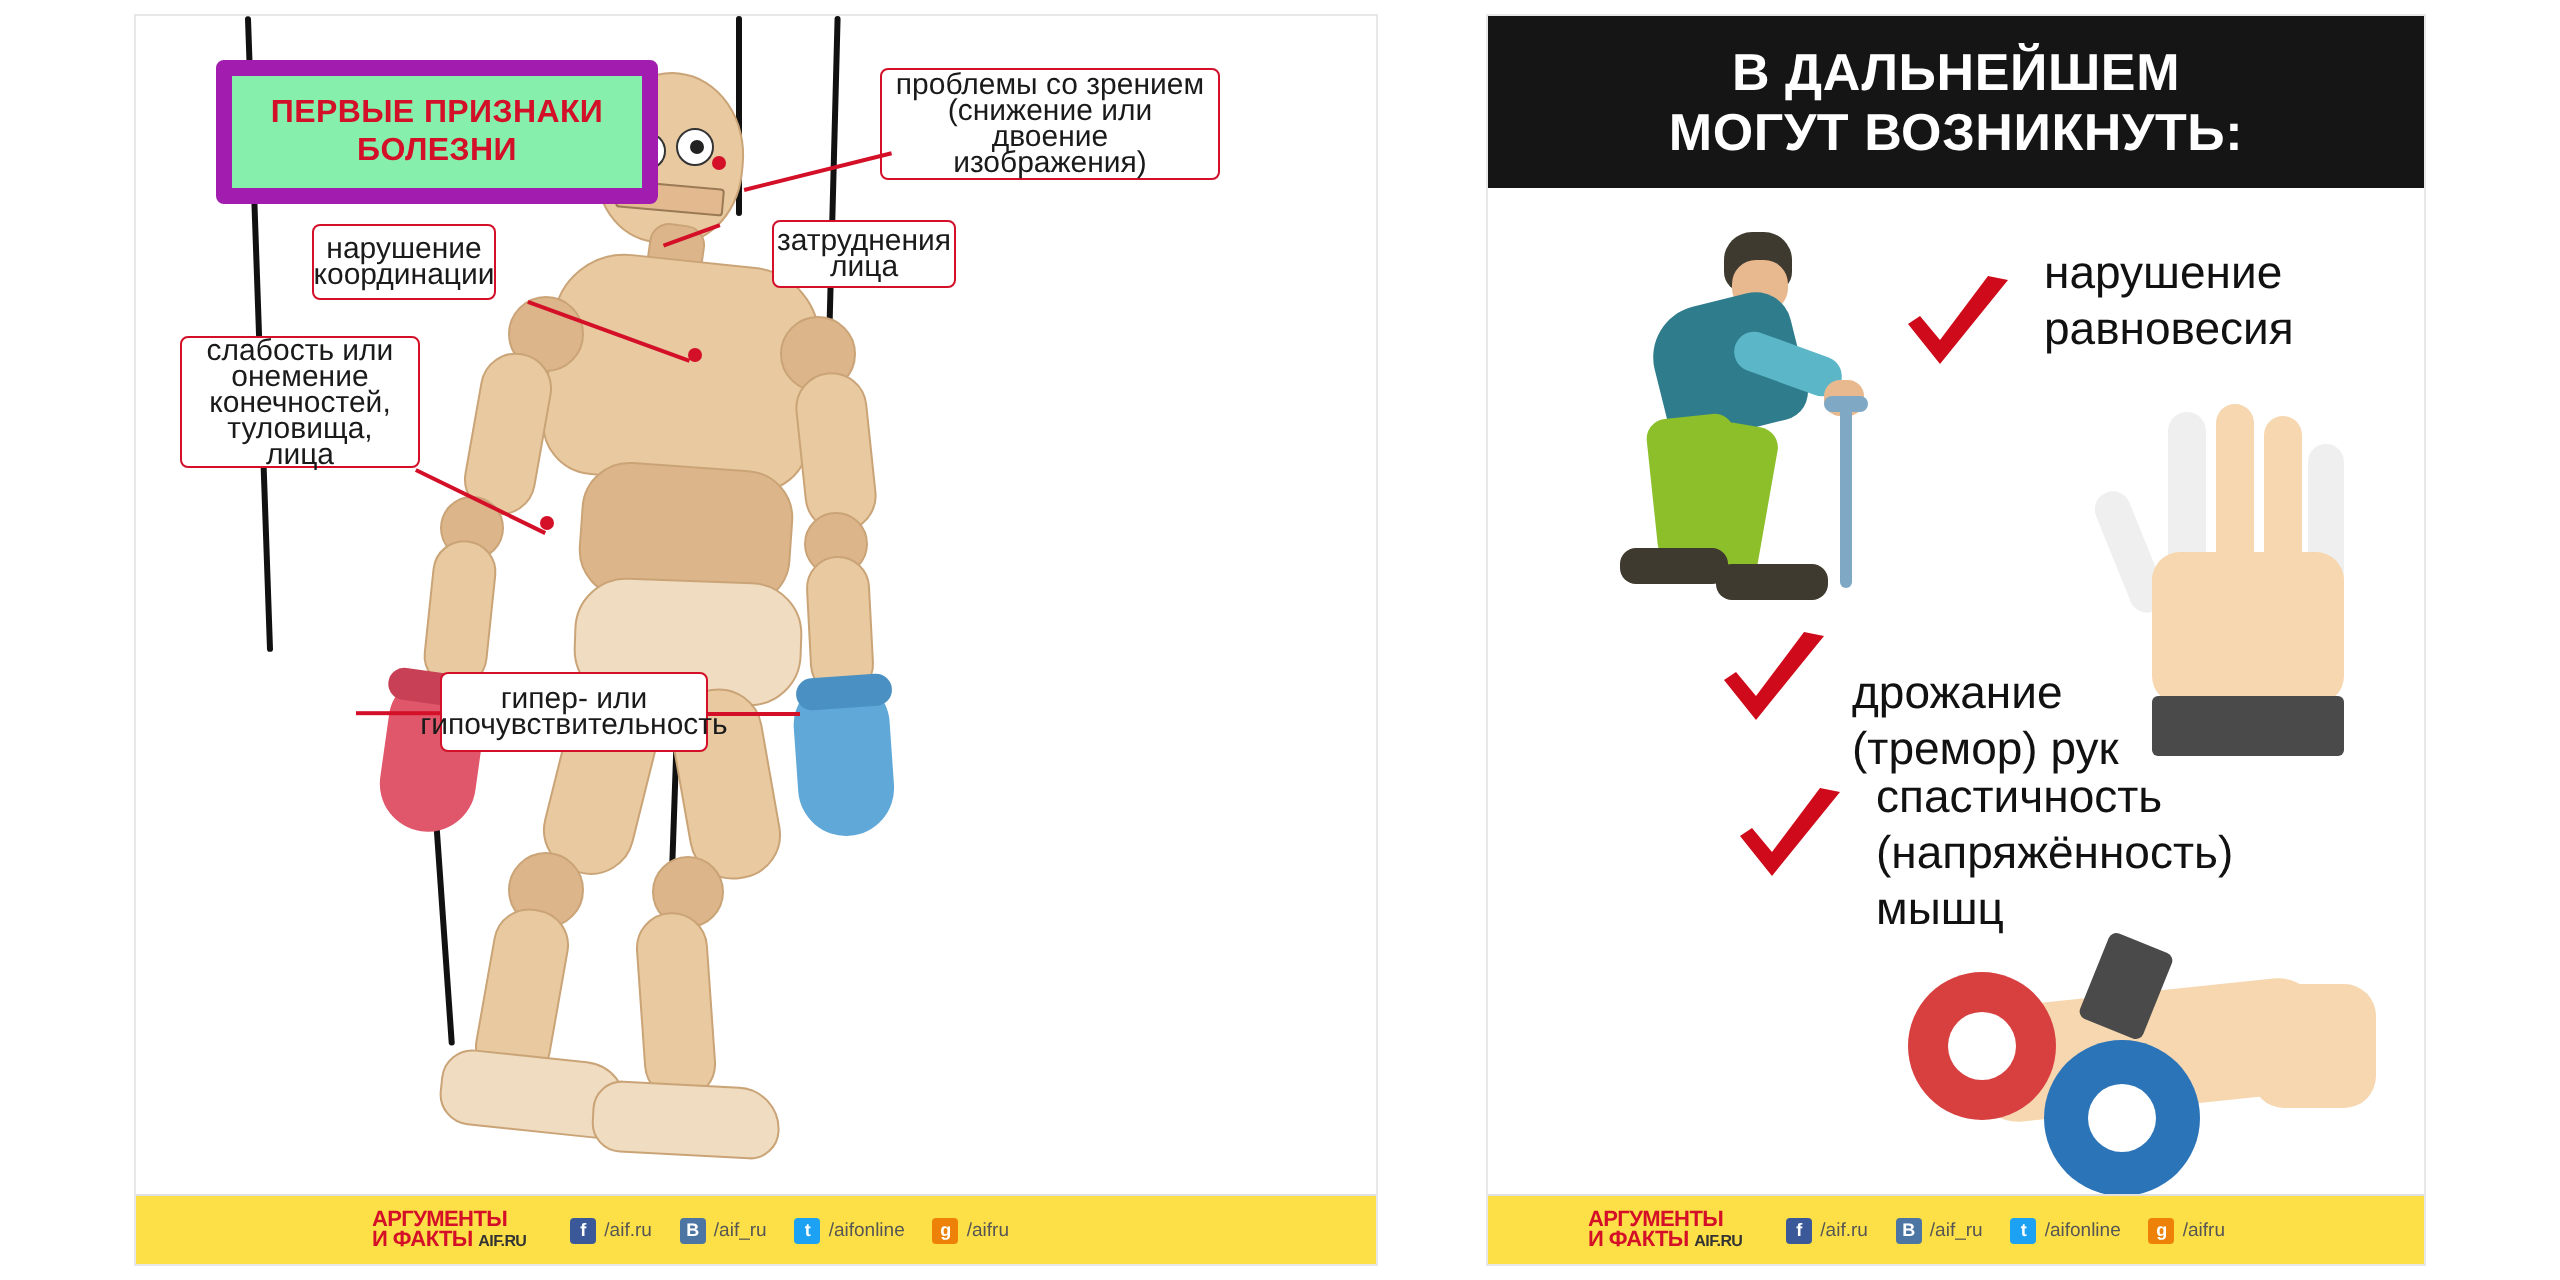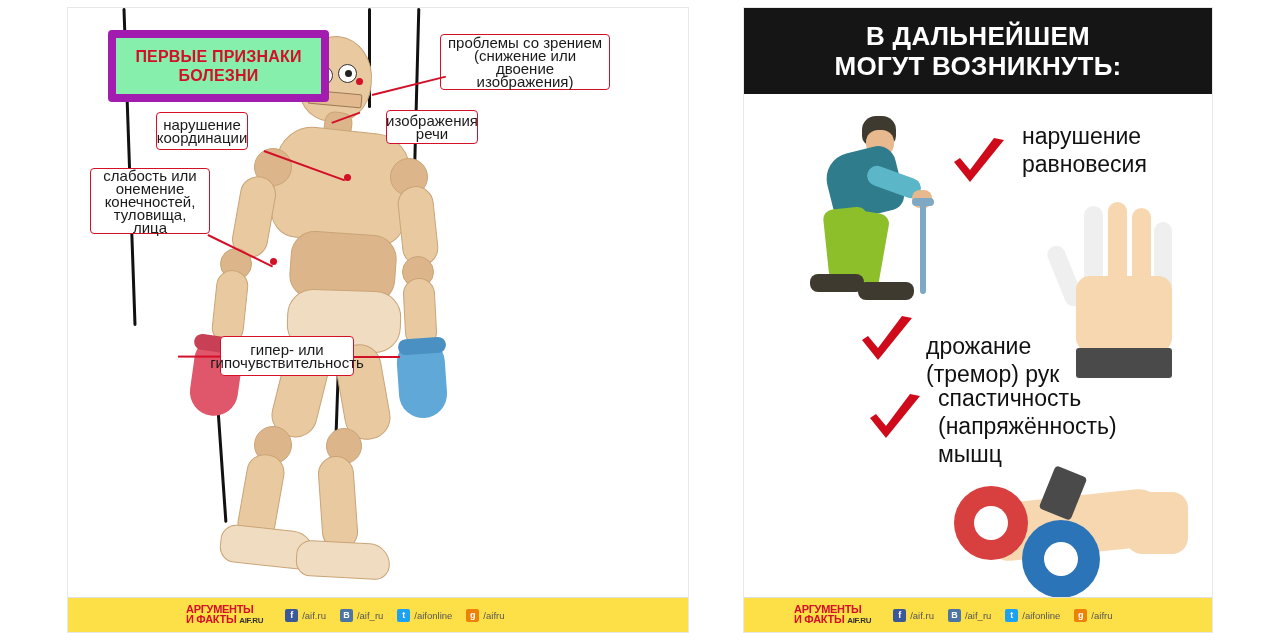--- a/index.html
+++ b/index.html
@@ -158,21 +158,21 @@
       <div class="leader" style="left:304px;top:86px;width:76px;transform:rotate(-14deg);"></div>
       <div class="dot" style="left:288px;top:70px;"></div>
 
       <div class="callout" style="left:88px;top:104px;width:92px;height:38px;">
         <span>нарушение координации</span>
       </div>
       <div class="leader" style="left:196px;top:142px;width:86px;transform:rotate(20deg);"></div>
       <div class="dot" style="left:276px;top:166px;"></div>
 
       <div class="callout" style="left:318px;top:102px;width:92px;height:34px;">
-        <span>изображения речи</span>
+        <span>затруднения лица</span>
       </div>
       <div class="leader" style="left:292px;top:104px;width:30px;transform:rotate(160deg);"></div>
 
       <div class="callout" style="left:22px;top:160px;width:120px;height:66px;">
         <span>слабость или онемение конечностей, туловища, лица</span>
       </div>
       <div class="leader" style="left:140px;top:226px;width:72px;transform:rotate(26deg);"></div>
       <div class="dot" style="left:202px;top:250px;"></div>
 
       <div class="callout" style="left:152px;top:328px;width:134px;height:40px;">

